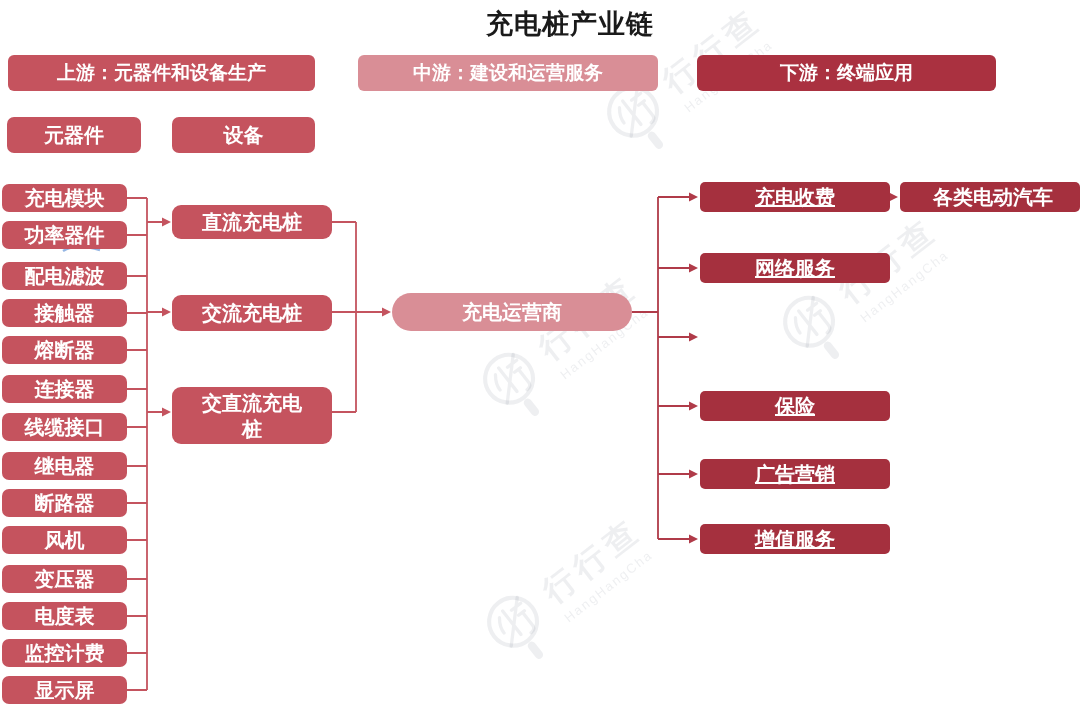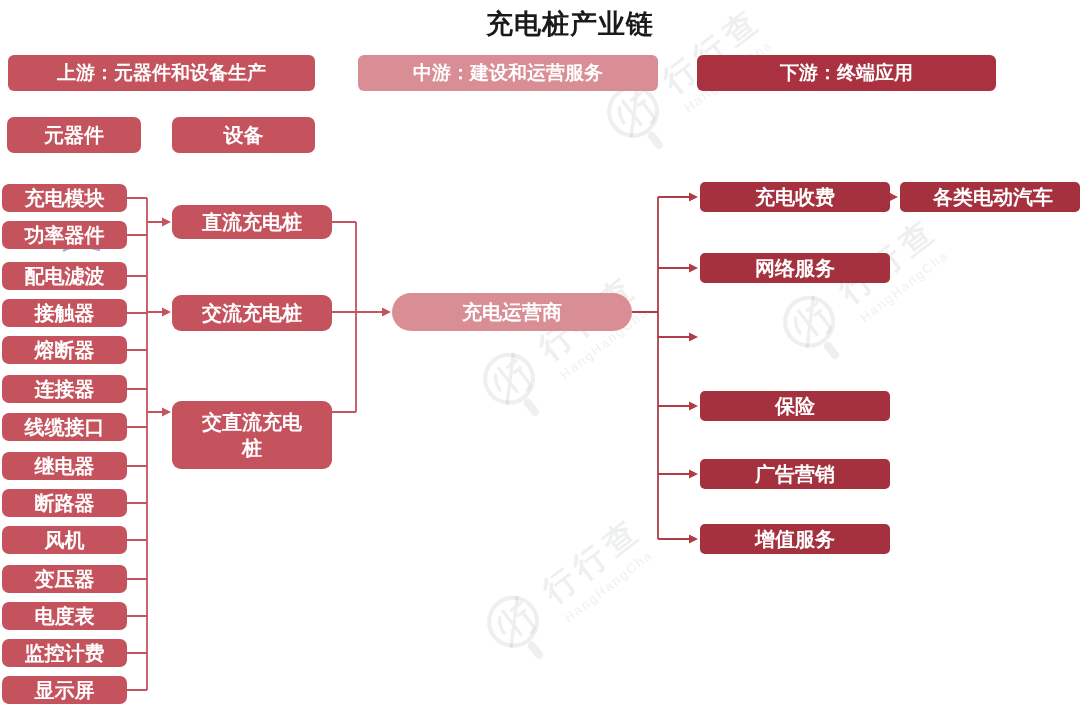--- a/index.html
+++ b/index.html
@@ -24,21 +24,21 @@
   .hdr-up{left:8px;width:307px;background:var(--box-medium);}
   .hdr-mid{left:358px;width:300px;background:var(--box-light);}
   .hdr-down{left:697px;width:299px;background:var(--header-dark);}
   .cat{top:117px;height:36px;background:var(--box-medium);}
   .cat-comp{left:7px;width:134px;}
   .cat-equip{left:172px;width:143px;}
   .lbox{left:2px;width:125px;height:28px;background:var(--box-medium);border-radius:7px;}
   .mbox{left:172px;width:160px;height:34px;background:var(--box-medium);border-radius:9px;}
   .wrap5{display:inline-block;max-width:5.4em;text-align:center;line-height:1.3;}
   .operator{left:392px;width:240px;top:293px;height:38px;background:var(--box-light);border-radius:19px;}
-  .rbox{left:700px;width:190px;height:30px;background:var(--box-dark);border-radius:5px;}
+  .rbox{left:700px;width:190px;height:30px;background:var(--box-dark);border-radius:5px;text-decoration:underline;}
   .evbox{left:900px;width:180px;top:182px;height:30px;background:var(--box-dark);border-radius:5px;padding-left:6px;}
   
   #wires{position:absolute;left:0;top:0;z-index:1;pointer-events:none;}
   .ln-m{stroke:var(--line-medium);stroke-width:1.8;fill:none;}
   .hd-m{fill:var(--line-medium);}
   .ln-d{stroke:var(--line-dark);stroke-width:1.8;fill:none;}
   .hd-d{fill:var(--line-dark);}
   .pen{stroke:var(--artifact-blue);stroke-width:2.4;fill:none;opacity:.8;}
   
   .wm{position:absolute;z-index:0;color:var(--watermark);}
@@ -157,21 +157,21 @@
   <div class="box lbox" style="top:452px">继电器</div>
   <div class="box lbox" style="top:489px">断路器</div>
   <div class="box lbox" style="top:526px">风机</div>
   <div class="box lbox" style="top:565px">变压器</div>
   <div class="box lbox" style="top:602px">电度表</div>
   <div class="box lbox" style="top:639px">监控计费</div>
   <div class="box lbox" style="top:676px">显示屏</div>
 
   <div class="box mbox" style="top:205px">直流充电桩</div>
   <div class="box mbox" style="top:295px;height:36px">交流充电桩</div>
-  <div class="box mbox" style="top:401px;height:68px">
+  <div class="box mbox" style="top:387px;height:57px">
     <span class="wrap5">交直流充电桩</span>
   </div>
 
   <div class="box operator">充电运营商</div>
 
   <div class="box rbox" style="top:182px">充电收费</div>
   <div class="box rbox" style="top:253px">网络服务</div>
   <div class="box rbox" style="top:391px">保险</div>
   <div class="box rbox" style="top:459px">广告营销</div>
   <div class="box rbox" style="top:524px">增值服务</div>

